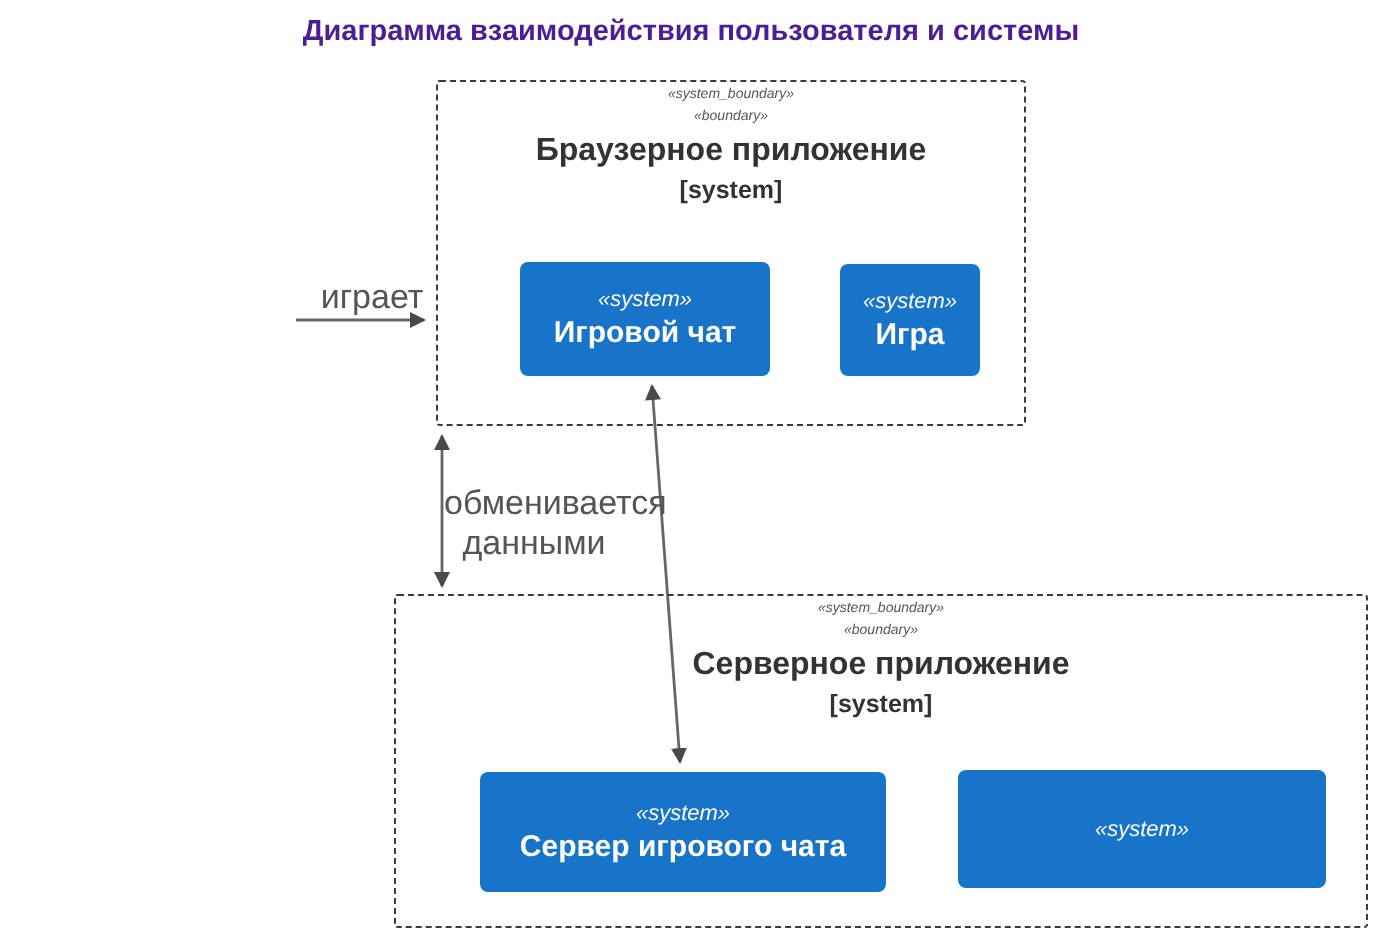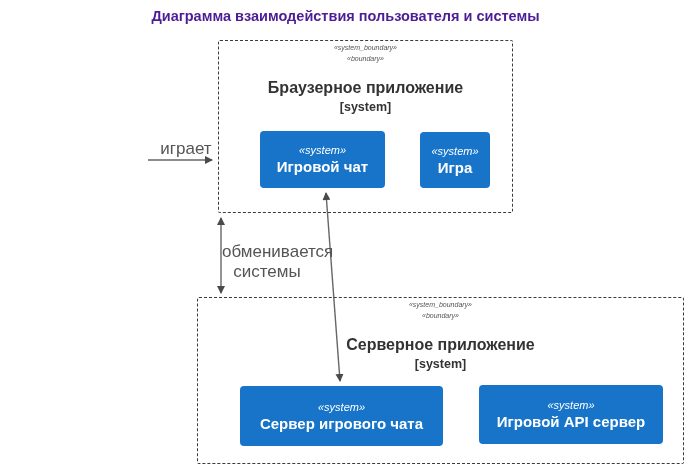--- a/index.html
+++ b/index.html
@@ -32,21 +32,21 @@
   .person-icon .body{width:36px;height:20px;background:#fff;border-radius:11px 11px 2px 2px;margin-top:2px;}
   .person .pname{font-size:17px;font-weight:bold;margin-top:3px;}
   
   .boundary{
     position:absolute;border:1.6px dashed var(--boundary-border);border-radius:2px;
     display:flex;flex-direction:column;align-items:center;background:transparent;
   }
   .boundary.browser{left:218px;top:40px;width:295px;height:173px;}
   .boundary.server{left:197px;top:297px;width:487px;height:167px;}
   .boundary .st{font-size:7px;font-style:italic;color:#555;line-height:9px;margin-top:2px;}
-  .boundary .btitle{font-size:16px;font-weight:bold;color:var(--boundary-text);margin-top:16px;}
+  .boundary .btitle{font-size:16px;font-weight:bold;color:var(--boundary-text);margin-top:4px;}
   .boundary .bsub{font-size:12.5px;font-weight:bold;color:var(--boundary-text);margin-top:3px;}
   
   .system{
     position:absolute;background:var(--system-bg);border-radius:4px;color:#fff;
     display:flex;flex-direction:column;align-items:center;justify-content:center;
     text-align:right;
   }
   .system .stereo{font-style:italic;font-size:11px;}
   .system .sname{font-size:15px;font-weight:bold;margin-top:2px;white-space:nowrap;}
   .sys-game-chat{left:260px;top:131px;width:125px;height:57px;}
@@ -109,22 +109,21 @@
     <div class="sname">Игра</div>
   </div>
 
   <div class="system sys-chat-server">
     <div class="stereo">«system»</div>
     <div class="sname">Сервер игрового чата</div>
   </div>
 
   <div class="system sys-api-server">
     <div class="stereo">«system»</div>
-    <div class="sname">Игровой API сервер</div>
   </div>
 
   <div class="rel-label lbl-plays">играет</div>
   <div class="rel-label lbl-exchanges">
     <div>обменивается</div>
-    <div>системы</div>
+    <div>данными</div>
   </div>
 
 </div>
 
 </body></html>

